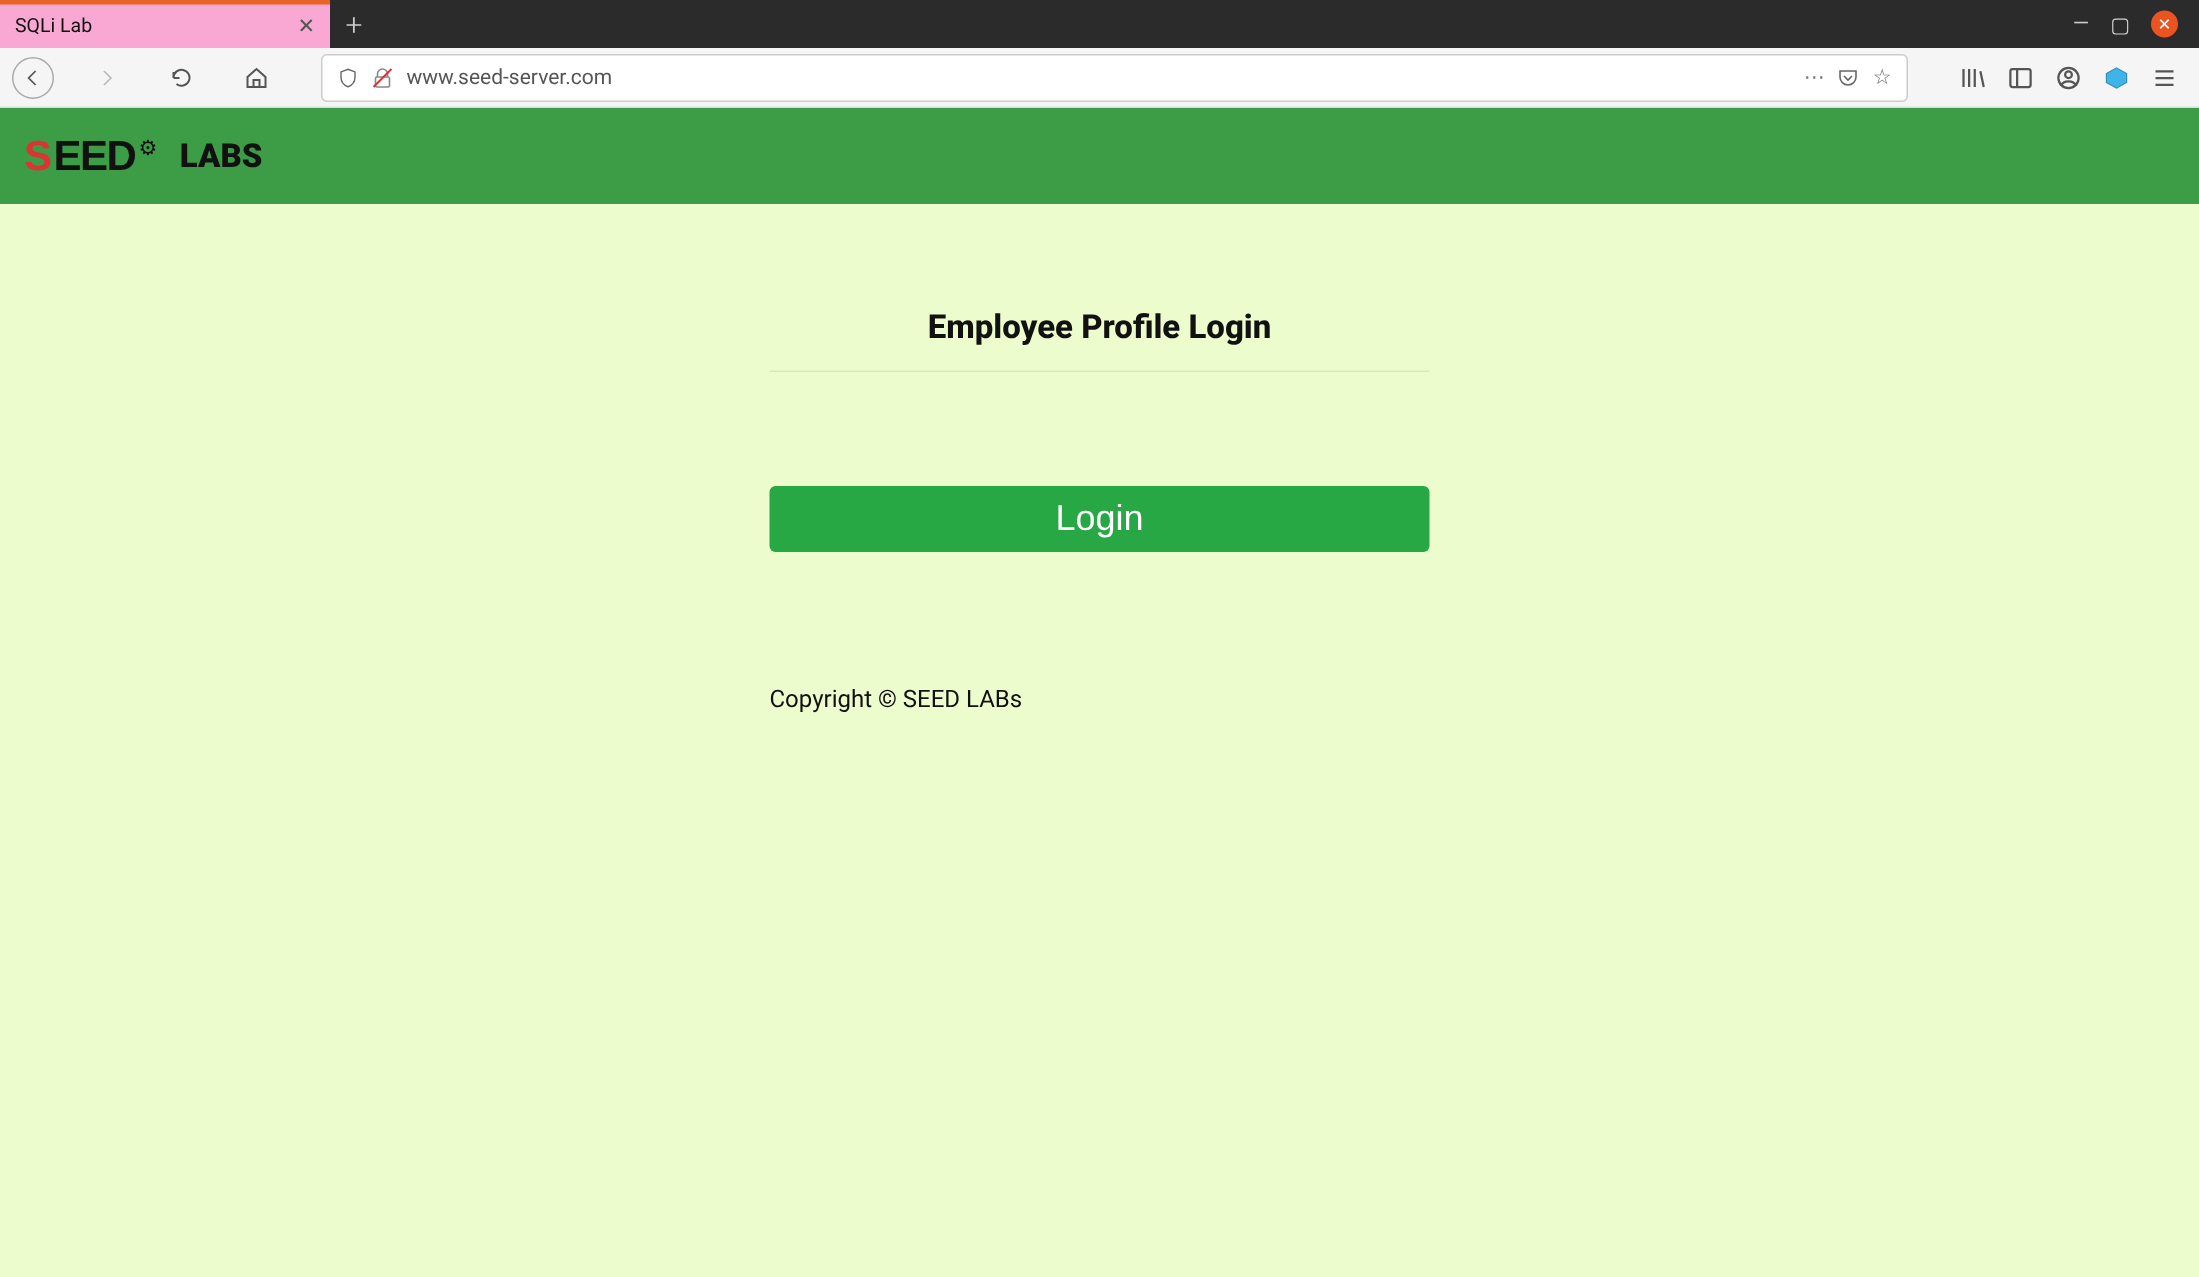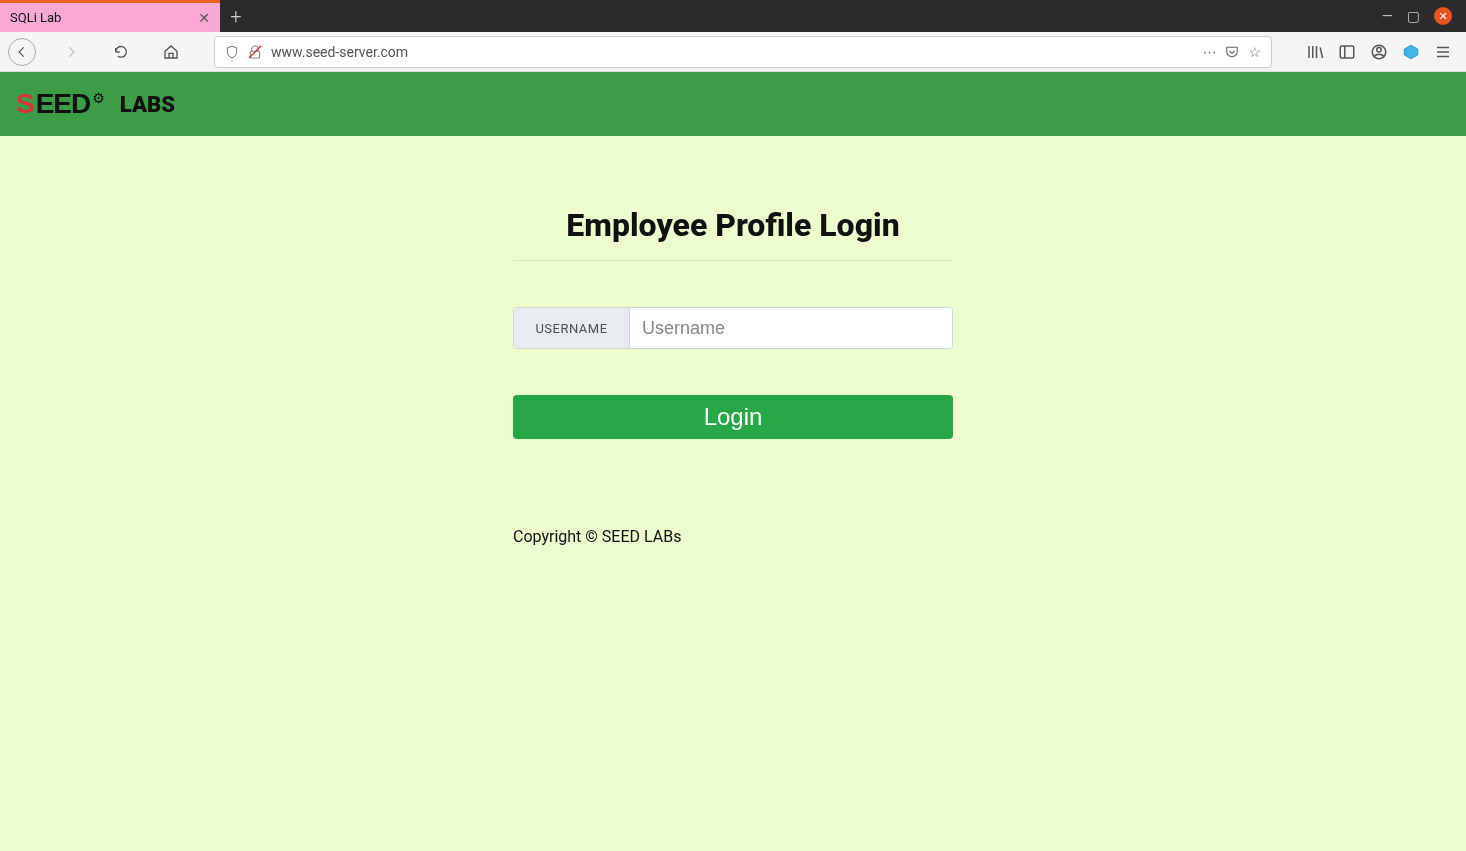--- a/index.html
+++ b/index.html
@@ -98,21 +98,21 @@
     }
     .logo .s1{color:#d33;} .logo .s2{color:#111;text-align:right;}
     .logo .labs{color:#111;font-weight:900;font-size:22px;margin-left:13px;}
     .gear{color:#111;font-size:14px;align-self:flex-start;margin-top:2px;}
 
     .login-wrap {
       width:440px;
       margin:70px auto 0;
     }
     .login-title {
-      font-size:32px; font-weight:800; color:#111;
+      font-size:22px; font-weight:800; color:#111;
       text-align:center;
       padding-bottom:16px;
       border-bottom:1px solid #d7e9bb;
       margin-bottom:46px;
     }
     .input-row {
       display:flex;
       margin-bottom:16px;
       border:1px solid #ced4da;
       border-radius:4px;
@@ -230,23 +230,19 @@
       <span class="seed s1">S</span>
       <span class="seed s2">EED</span>
       <span class="gear">⚙</span>
       <span class="labs">LABS</span>
     </div>
   </div>
 
   <div class="login-wrap">
     <div class="login-title">Employee Profile Login</div>
 
-    <div class="input-row">
-      <div class="input-label">USERNAME</div>
-      <input type="text" placeholder="Username" style="">
-    </div>
 
 
     <button class="login-btn">Login</button>
 
     <div class="footer">Copyright © SEED LABs</div>
   </div>
 </div>
 
 </body></html>

